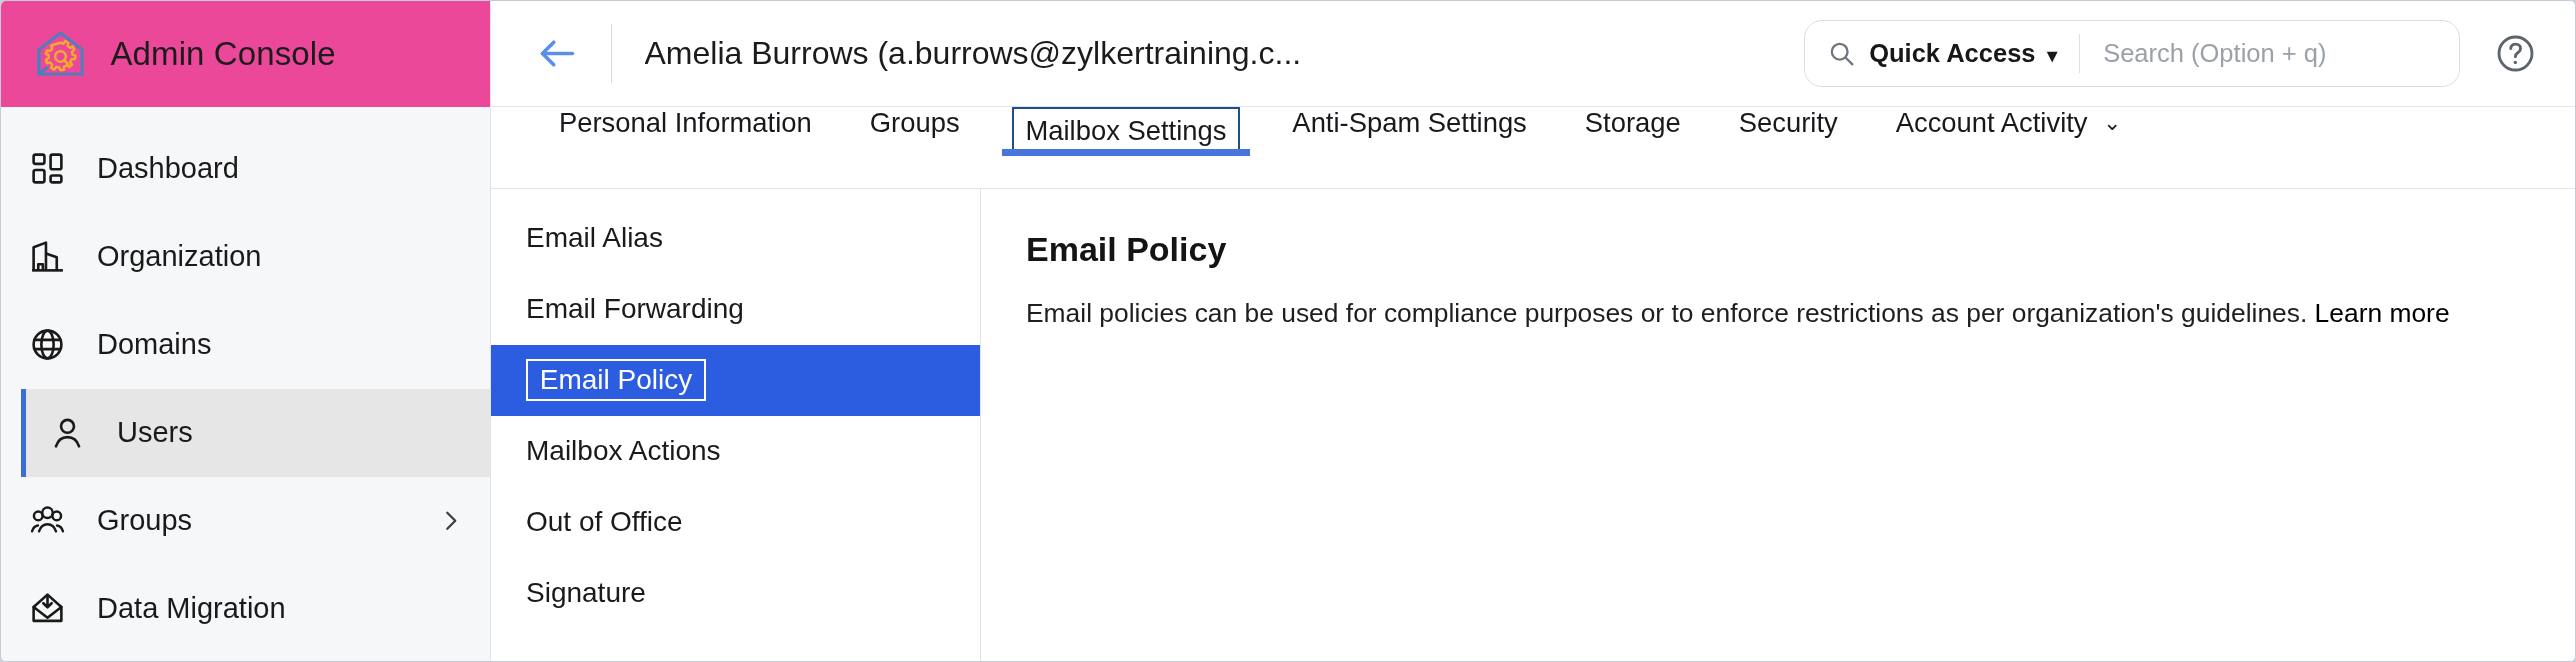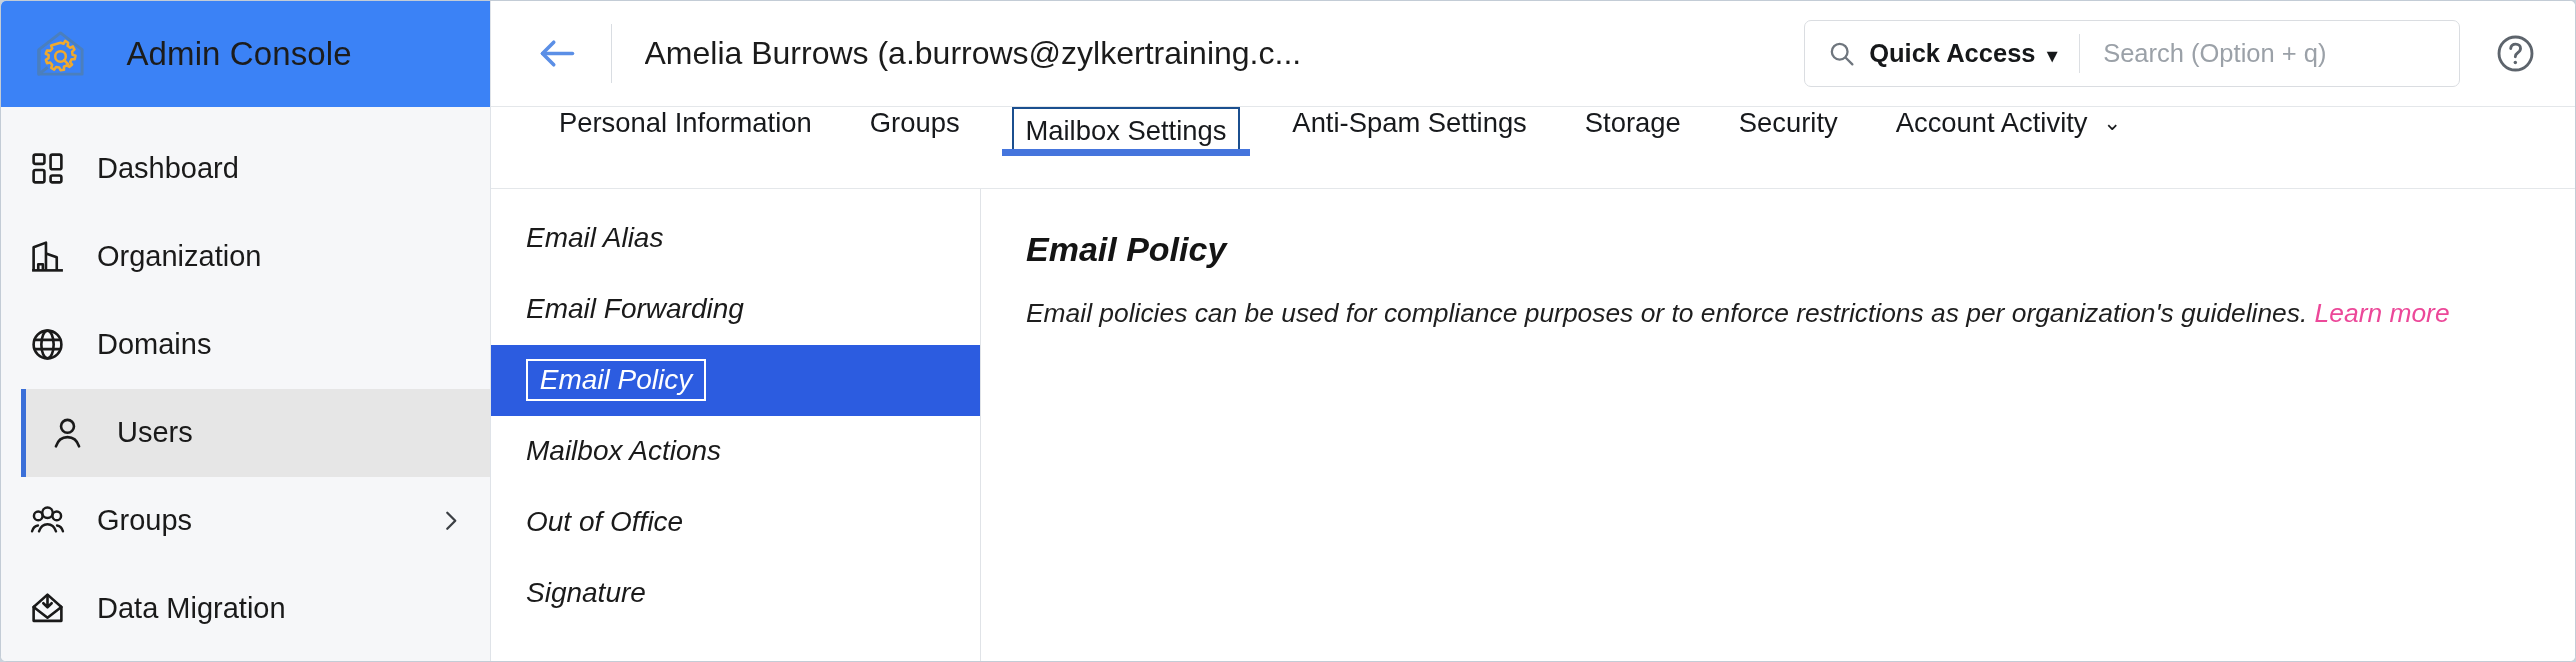--- a/index.html
+++ b/index.html
@@ -28,26 +28,25 @@
     height: 100%;
     background: #f6f7f9;
     border-right: 1px solid #dfe3e8;
     box-sizing: border-box;
     display: flex;
     flex-direction: column;
   }
   .brand {
     height: 106px;
     min-height: 106px;
-    background: #3b82f6;
+    background: #ec4899;
     display: flex;
     align-items: center;
     padding-left: 33px;
     box-sizing: border-box;
-    gap: 16px;
   }
   .brand-logo {
     width: 53px;
     height: 53px;
     margin-right: 23.5px;
     flex: 0 0 auto;
     display: block;
   }
   .brand-title {
     font-size: 33px;
@@ -145,21 +144,21 @@
     flex: 0 0 auto;
     margin-left: 23.5px;
   }
   .searchbox {
     display: flex;
     align-items: center;
     height: 67px;
     width: 656px;
     box-sizing: border-box;
     border: 1px solid #dadde1;
-    border-radius: 7px;
+    border-radius: 18px;
     padding: 0 21.5px;
     background: #fff;
   }
   .search-icon { flex: 0 0 auto; margin-right: 13.7px; display:flex; }
   .quick-access {
     font-size: 25.5px;
     color: #16181a;
     font-weight: bold;
     white-space: nowrap;
     cursor: pointer;
@@ -225,21 +224,20 @@
     height: 6.9px;
     background: #4575dd;
   }
   .tab .tab-caret { margin-left: 15.7px; font-size: 21.5px; }
 
   
   .body-area {
     flex: 1 1 auto;
     display: flex;
     min-height: 0;
-    font-style: italic;
   }
   .submenu {
     width: 490px;
     min-width: 490px;
     border-right: 1px solid #e0e3e7;
     box-sizing: border-box;
     padding-top: 13.7px;
     background: #ffffff;
   }
   .sub-item {
@@ -273,21 +271,21 @@
     color: #141414;
     margin: 0 0 29px 0;
   }
   .panel-desc {
     font-size: 26.4px;
     color: #1e1e1e;
     margin: 0 0 37px 0;
     white-space: nowrap;
   }
   .learn-more {
-    color: #ec4899;
+    color: #000000;
     cursor: pointer;
     text-decoration: none;
   }
   .row {
     display: flex;
     align-items: center;
   }
   .select-focus {
     border: 3.9px solid #1b4f8f;
     padding: 3.9px;

